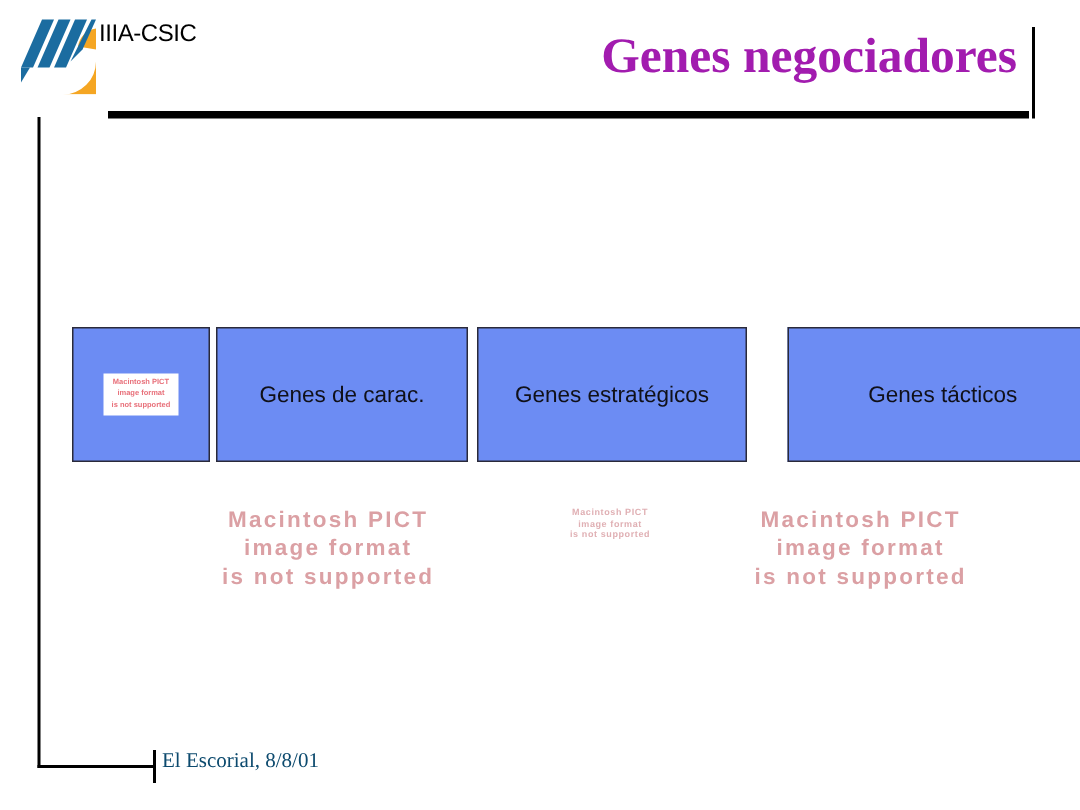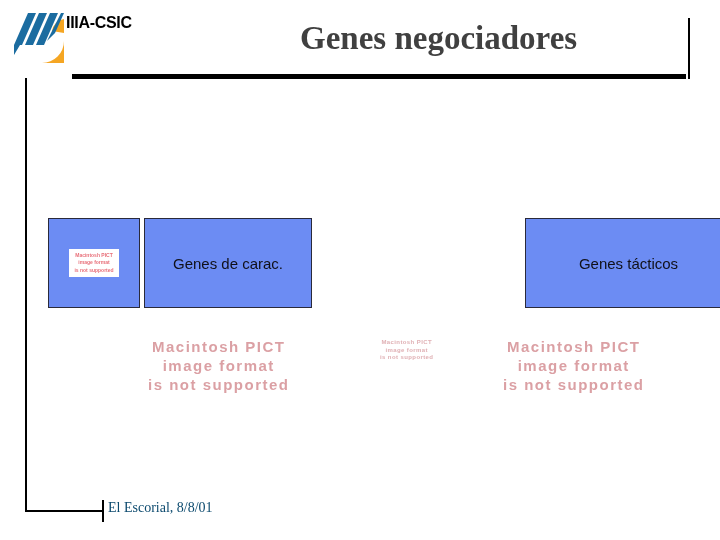--- a/index.html
+++ b/index.html
@@ -29,37 +29,37 @@
     top: 0;
     width: 52px;
     height: 52px;
     overflow: hidden;
   }
   #org-name {
     position: absolute;
     left: 66px;
     top: 14px;
     font-size: 16px;
-    font-weight: bold;
+    font-weight: normal;
     letter-spacing: -0.3px;
     color: #000000;
     white-space: nowrap;
   }
 
   
   #slide-title {
     position: absolute;
     left: 300px;
     top: 20px;
     width: 378px;
-    text-align: left;
+    text-align: right;
     font-family: "Liberation Serif", serif;
     font-size: 33px;
     font-weight: bold;
-    color: #404040;
+    color: #a21caf;
     white-space: nowrap;
   }
   #title-rule {
     position: absolute;
     left: 72px;
     top: 74px;
     width: 614px;
     height: 5px;
     background: #000000;
   }
@@ -220,20 +220,23 @@
       <div>Macintosh PICT</div>
       <div>image format</div>
       <div>is not supported</div>
     </div>
   </div>
 
   <div class="gene-box" id="gene-box-1">
     <div class="box-label">Genes de carac.</div>
   </div>
 
+  <div class="gene-box" id="gene-box-2">
+    <div class="box-label">Genes estratégicos</div>
+  </div>
 
   <div class="gene-box" id="gene-box-3">
     <div class="box-label">Genes tácticos</div>
   </div>
 
 </div>
 
 <div class="pict-faded" id="pict-faded-0">
   <div>Macintosh PICT</div>
   <div>image format</div>

